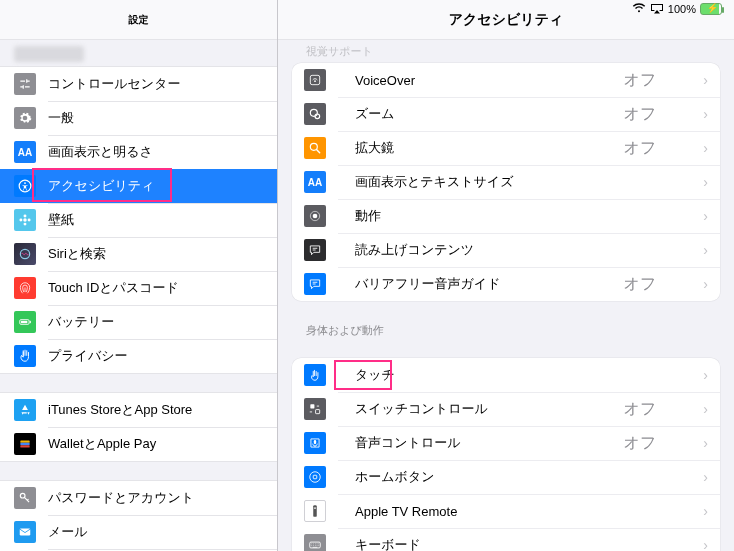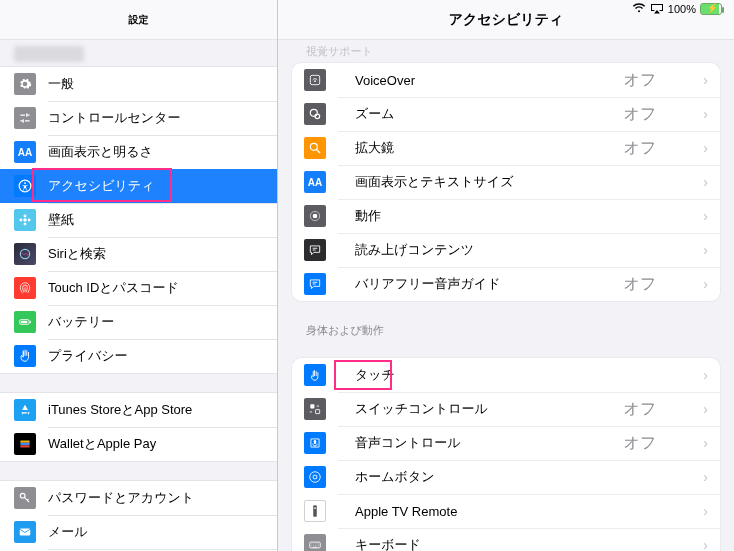--- a/index.html
+++ b/index.html
@@ -120,32 +120,32 @@
 
 <div class="layout">
   <div class="sidebar">
     <div class="sidebar-title">設定</div>
     <div class="sidebar-scroll" id="sidebar-scroll">
         <div class="blur-block"></div>
         <div class="group">
           <div class="row">
             <div class="icon gray">
               <svg viewBox="0 0 24 24">
+                <path d="M4 6h8v2H4zm12 0h4v2h-4zm-2-2h2v6h-2zM4 16h4v2H4zm8 0h8v2h-8zm-4-2h2v6H8z"></path>
+              </svg>
+            </div>
+            <span class="label">コントロールセンター</span>
+          </div>
+          <div class="row">
+            <div class="icon gray">
+              <svg viewBox="0 0 24 24">
                 <path d="M12 8a4 4 0 100 8 4 4 0 000-8zm9 4l2 1-1 3-2-.3a8 8 0 01-1.3 1.3l.3 2-3 1-1-2h-1.9l-1 2-3-1 .3-2A8 8 0 017 16.7L5 17l-1-3 2-1v-2l-2-1 1-3 2 .3A8 8 0 018.3 6L8 4l3-1 1 2h1.9l1-2 3 1-.3 2A8 8 0 0119 8.3l2-.3 1 3-2 1z"></path>
               </svg>
             </div>
             <span class="label">一般</span>
-          </div>
-          <div class="row">
-            <div class="icon gray">
-              <svg viewBox="0 0 24 24">
-                <path d="M4 6h8v2H4zm12 0h4v2h-4zm-2-2h2v6h-2zM4 16h4v2H4zm8 0h8v2h-8zm-4-2h2v6H8z"></path>
-              </svg>
-            </div>
-            <span class="label">コントロールセンター</span>
           </div>
           <div class="row">
             <div class="icon blueAA">
               <span style="font-weight:700;font-size:10px;">AA</span>
             </div>
             <span class="label">画面表示と明るさ</span>
           </div>
           <div class="row selected">
             <div class="icon blue">
               <svg viewBox="0 0 24 24">

